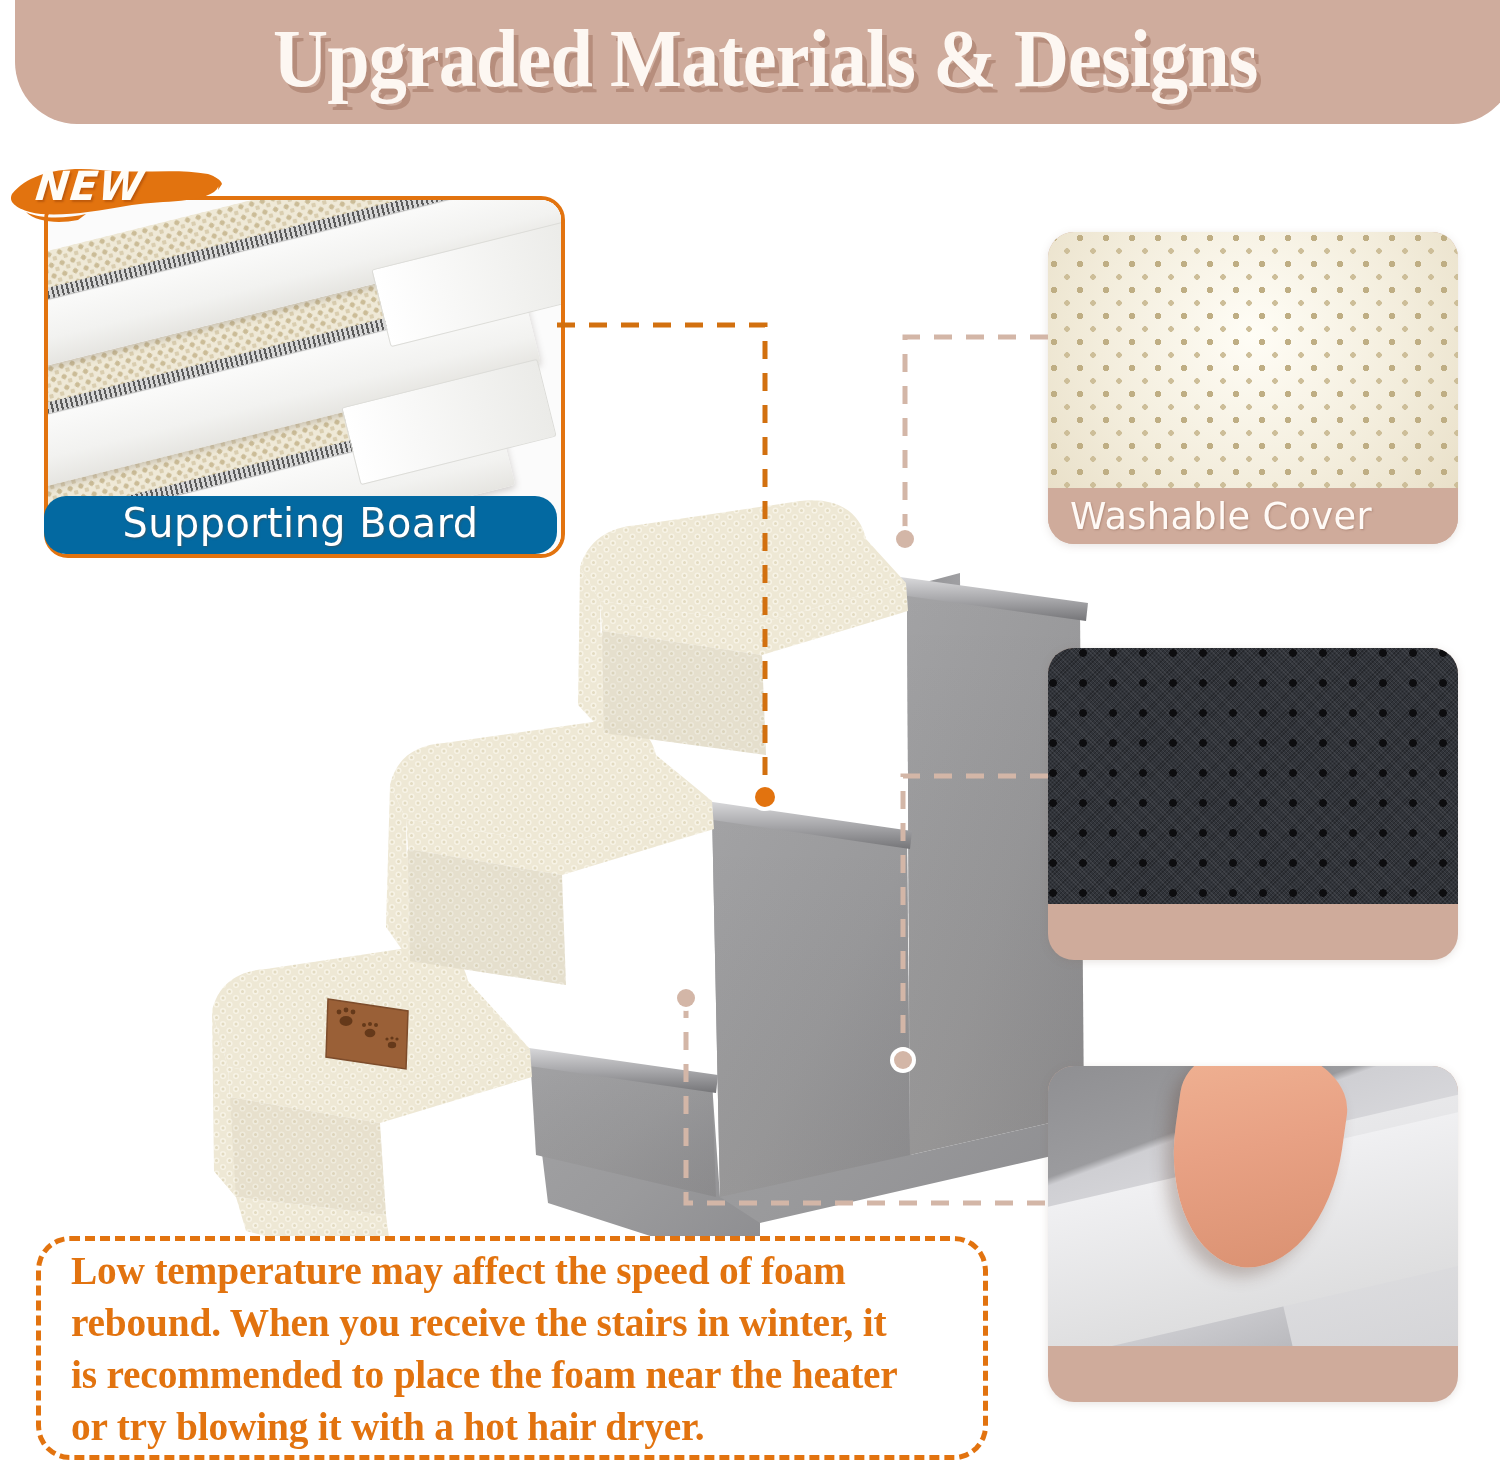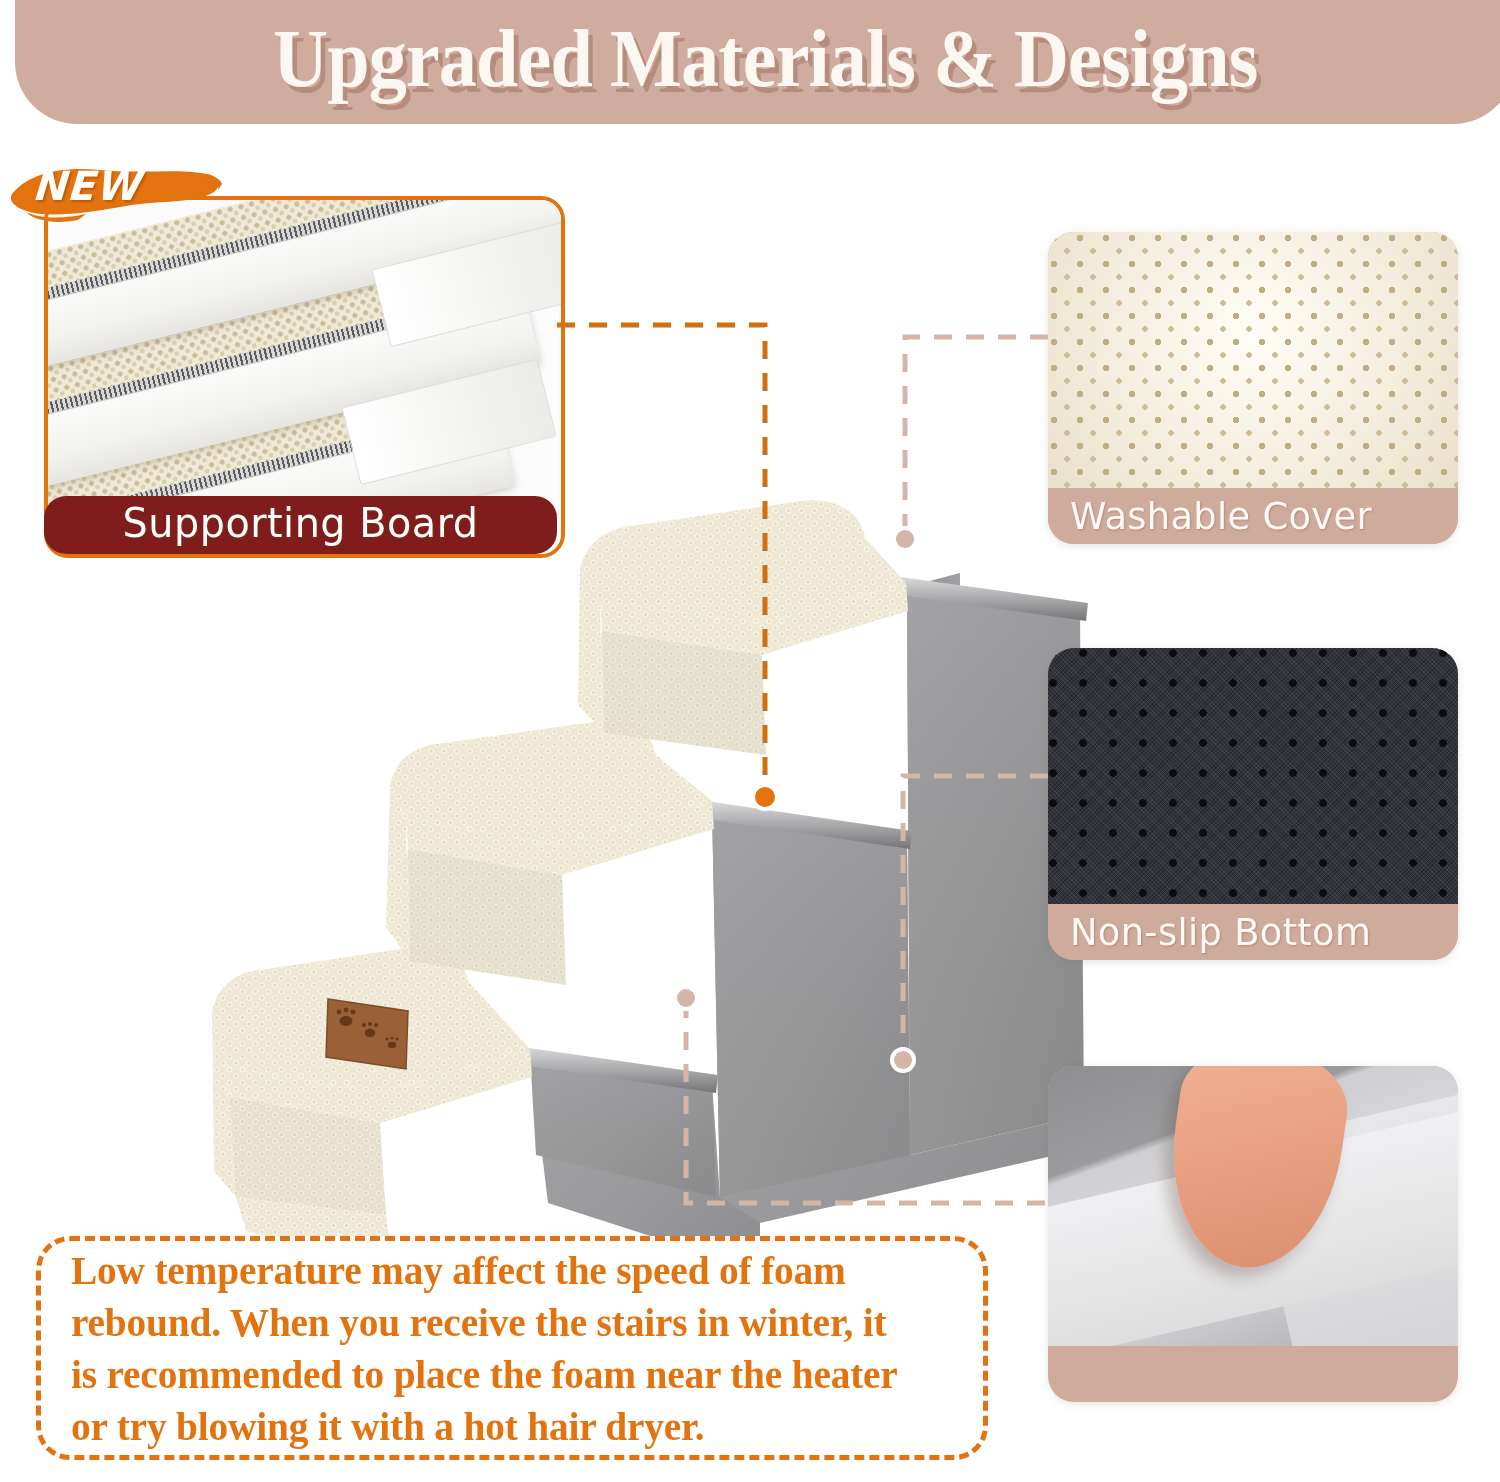--- a/index.html
+++ b/index.html
@@ -97,21 +97,21 @@
     font-size:40px;line-height:1;
     color:#fffdf7;
     letter-spacing:1px;
     transform:skewX(-6deg);
     text-shadow:2px 2px 2px rgba(160,70,10,.55);
   }
 
   
   .sb-label{
     position:absolute;left:44px;top:496px;width:513px;height:58px;
-    background:#7f1d1d;
+    background:#0369a1;
     border-radius:22px;
     display:flex;align-items:center;justify-content:center;
     z-index:7;
   }
   .sb-label-text{
     font-family:"DejaVu Sans", sans-serif;
     font-size:41px;line-height:1;
     color:#ffffff;
     letter-spacing:.5px;
     transform:scaleX(.97);
@@ -347,23 +347,20 @@
 
 <div class="feature-card" id="card-cover">
   <div class="feature-photo"></div>
   <div class="feature-band">
     <span class="feature-band-text">Washable Cover</span>
   </div>
 </div>
 
 <div class="feature-card" id="card-nonslip">
   <div class="feature-photo"></div>
-  <div class="feature-band">
-    <span class="feature-band-text">Non-slip Bottom</span>
-  </div>
 </div>
 
 <div class="feature-card" id="card-foam">
   <div class="feature-photo">
     <div class="foam-slab2"></div>
     <div class="foam-slab"></div>
     <div class="hand"></div>
   </div>
 </div>
 

